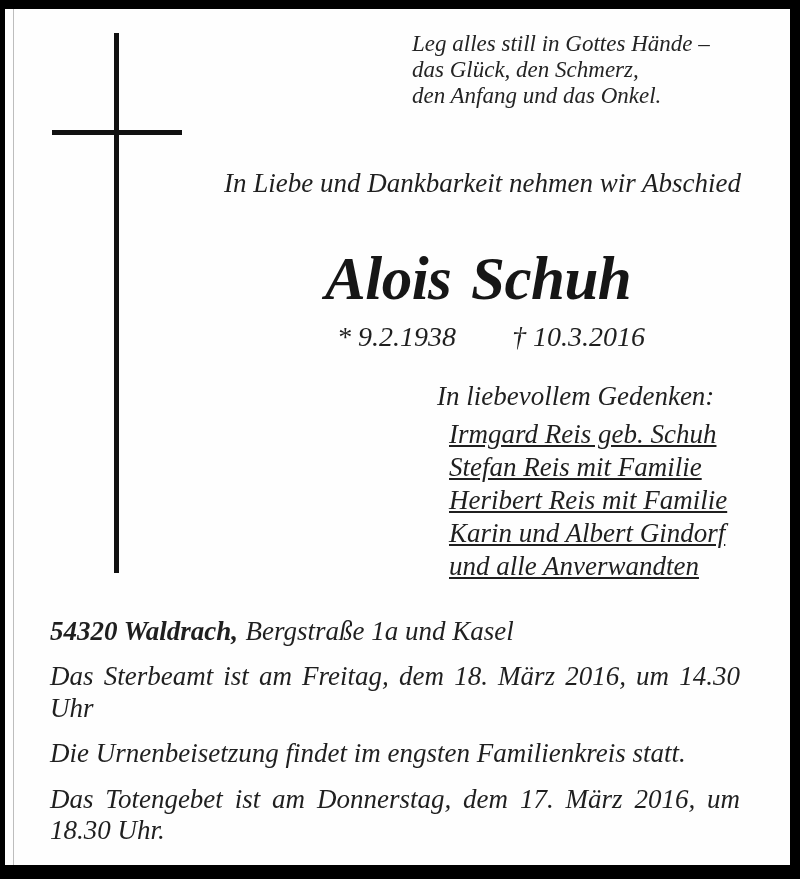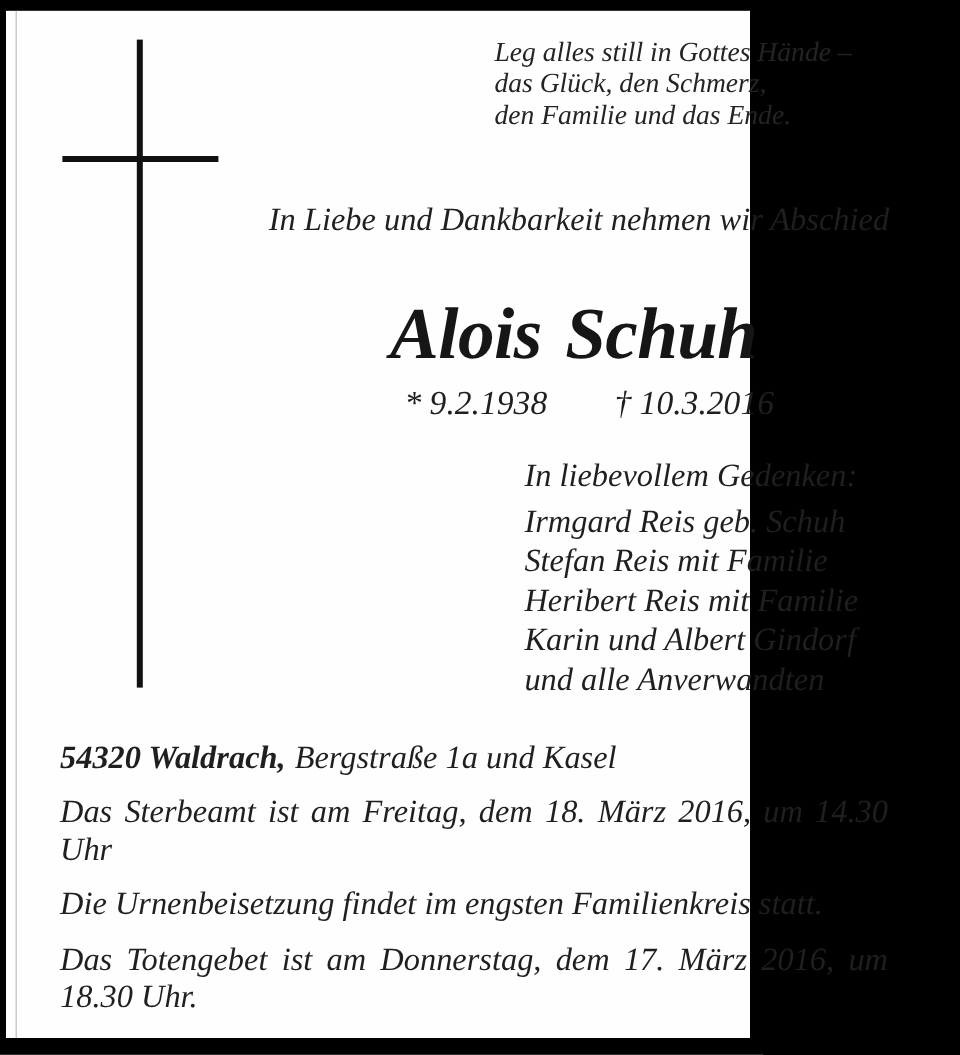--- a/index.html
+++ b/index.html
@@ -8,21 +8,21 @@
     background: #000000;
     position: relative;
     overflow: hidden;
     font-family: "Liberation Serif", serif;
     font-style: italic;
     color: #1f1f1f;
   }
   .page {
     position: absolute;
     left: 5px; top: 9px;
-    width: 620px; height: 856px;
+    width: 785px; height: 856px;
     background: #fefefe;
   }
   .abs { position: absolute; white-space: nowrap; }
 
   
   .hairline-left {
     position: absolute; left: 8px; top: 0; width: 1px; height: 856px;
     background: #bdbdbd;
   }
 
@@ -49,22 +49,22 @@
   }
   .dates { top: 312px; font-size: 28px; line-height: 32px; }
   .birth { left: 332px; }
   .death { left: 507px; }
 
   .memorial-heading {
     left: 432px; top: 371px;
     font-size: 27px; line-height: 33px;
   }
   .mourners {
-    left: 432px; top: 409px;
-    font-size: 27px; line-height: 33px;
+    left: 444px; top: 409px;
+    font-size: 27px; line-height: 33px; text-decoration: underline;
   }
 
   .body-block { font-size: 27px; line-height: 31.5px; }
   .address { left: 45px; top: 607px; }
   .address .bold { font-weight: bold; margin-top: 11px; }
   .address .rest { padding-left: 0.28em; }
   .sterbeamt { left: 45px; top: 652px; width: 690px; }
   .urnen { left: 45px; top: 729px; }
   .toten { left: 45px; top: 775px; width: 690px; line-height: 30.5px; }
 
@@ -83,21 +83,21 @@
   <div class="hairline-left"></div>
 
   <div>
     <div class="cross-v"></div>
     <div class="cross-h"></div>
   </div>
 
   <div class="abs quote">
     <div>Leg alles still in Gottes Hände –</div>
     <div>das Glück, den Schmerz,</div>
-    <div>den Familie und das Ende.</div>
+    <div>den Anfang und das Onkel.</div>
   </div>
 
   <div class="abs intro">
     <div>In Liebe und Dankbarkeit nehmen wir Abschied</div>
   </div>
 
   <div class="abs deceased-name">Alois Schuh</div>
 
   <div class="abs dates birth">* 9.2.1938</div>
   <div class="abs dates death">† 10.3.2016</div>

